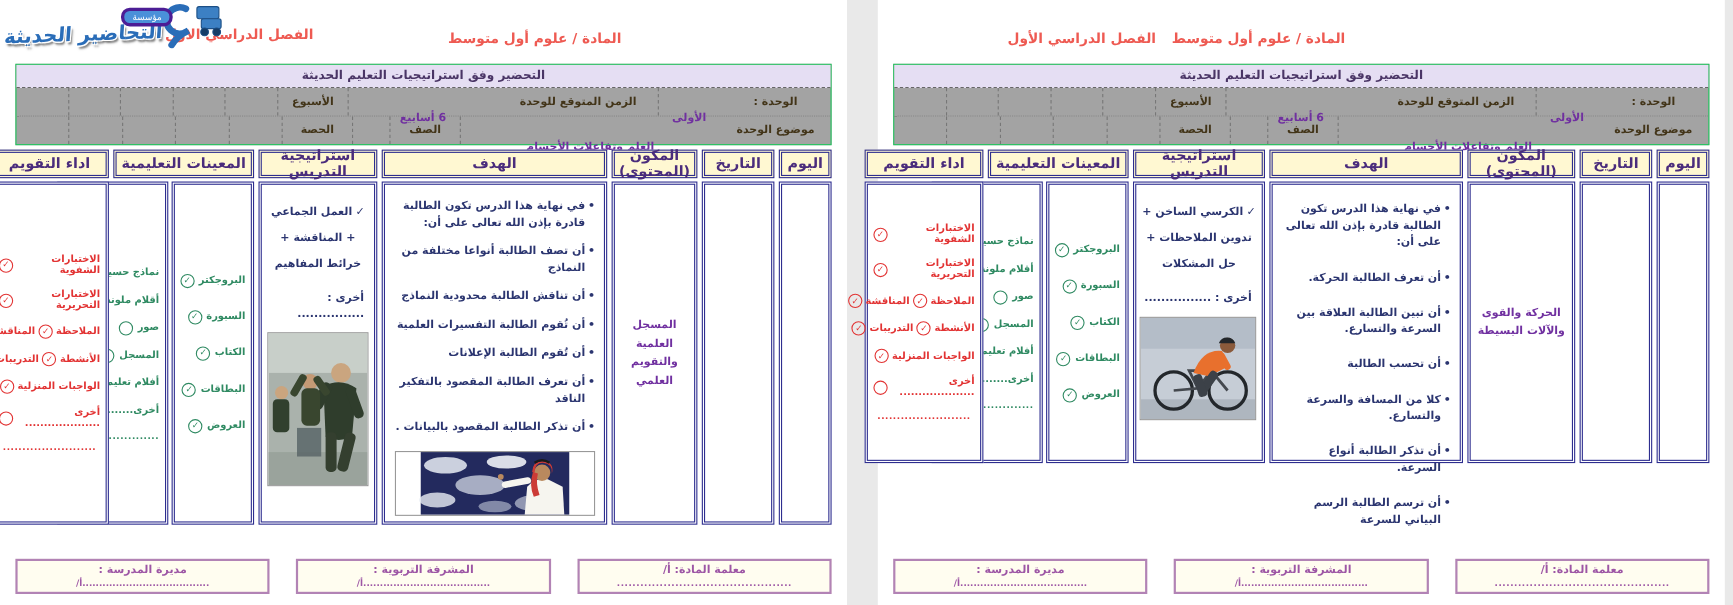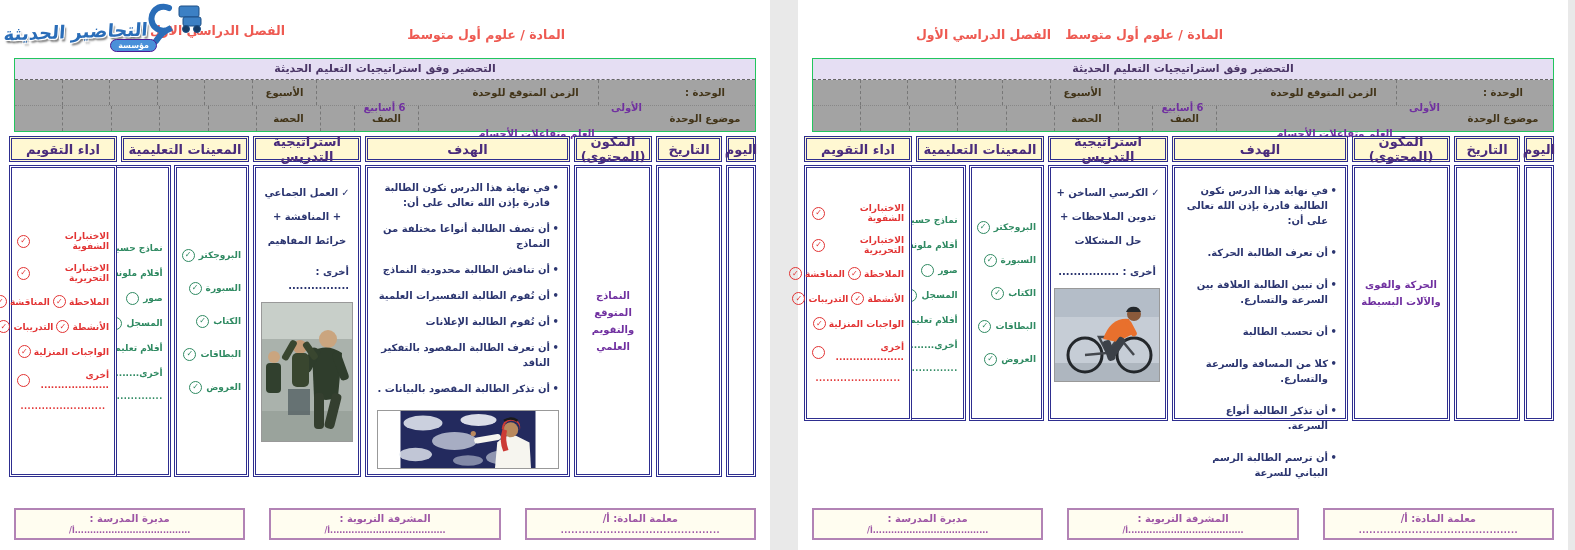--- a/index.html
+++ b/index.html
@@ -9,37 +9,37 @@
   
   .page-top{position:relative;height:58px;}
   .subject,.semester{position:absolute;top:27px;color:#ee5a52;font-weight:bold;font-size:12.5px;white-space:nowrap;}
   .pg1 .subject{right:205px;}
   .pg2 .subject{right:345px;}
   .pg1 .semester{left:150px;top:23px;}
   .pg2 .semester{left:118px;}
   .logo{position:absolute;top:0;left:4px;width:205px;height:56px;direction:ltr;z-index:3;}
   .logo-title{position:absolute;left:0;top:21px;font-size:18px;font-weight:bold;color:#2a6db8;transform:skewX(-6deg) rotate(-2deg);
     text-shadow:1px 1px 0 #fff,-1px -1px 0 #fff,1px -1px 0 #fff,-1px 1px 0 #fff,2px 3px 2px #777;white-space:nowrap;}
-  .logo-badge{position:absolute;right:52px;top:7px;background:#4a90d9;color:#fff;font-size:8px;font-weight:bold;padding:1px 7px;border-radius:8px;border:1px solid #4c1d95;z-index:2;margin-top:32px;}
+  .logo-badge{position:absolute;right:52px;top:7px;background:#4a90d9;color:#fff;font-size:8px;font-weight:normal;padding:1px 7px;border-radius:8px;border:3px solid #4c1d95;z-index:2;}
   .logo-art{position:absolute;right:4px;top:0;}
   
   .info{margin:0 14px;border:1px solid #22c55e;font-weight:bold;background:#a3a3a3;}
   .band{height:20px;line-height:20px;text-align:center;background:#e5def3;color:#4a3566;font-size:11px;border-bottom:1px dashed #666;}
   .irow{display:flex;align-items:stretch;height:25px;font-size:10px;}
   .irow.r2{border-bottom:1px dotted #888;}
   .ic{display:flex;align-items:center;justify-content:center;box-sizing:border-box;}
   .irow > .ic + .ic{border-right:1px dashed #777;}
   .w100{width:100px}.w56{width:56px}.w146{width:146px}.w136{width:136px}.w64{width:64px}.w236{width:236px}.w34{width:34px}
   .blank{flex:1;}
   .lbl{color:#423418;}
   .val{color:#7030A0;margin-top:27px;}
   
   .grid{display:flex;gap:4px;margin:4px 14px 0;}
   .col{display:flex;flex-direction:column;gap:3px;flex:none;}
-  .c-day{width:30px}.c-date{width:66px}.c-aids{width:128px}.c-eval{width:108px}
+  .c-day{width:48px}.c-date{width:66px}.c-aids{width:128px}.c-eval{width:108px}
   .pg1 .c-content{width:78px}.pg2 .c-content{width:98px}
   .pg1 .c-obj{width:205px}.pg2 .c-obj{width:176px}
   .pg1 .c-strat{width:108px}.pg2 .c-strat{width:120px}
   .mh{height:26px;background:#fff8d2;border:3px double #2e2e8f;color:#4a2c7c;font-weight:bold;font-size:13px;display:flex;align-items:center;justify-content:center;box-sizing:border-box;text-align:center;}
   .mb{border:3px double #2e2e8f;background:#fff;box-sizing:border-box;display:flex;flex-direction:column;}
   .pg1 .mb{height:312px;}
   .pg2 .mb{height:256px;}
   .aids-body{display:flex;gap:3px;}
   .aids-body .mb{flex:1;}
   .content-body{align-items:center;justify-content:center;text-align:center;color:#7030A0;font-weight:bold;font-size:10px;padding:4px;line-height:1.7;}
@@ -122,21 +122,21 @@
       <div class="col c-day">
         <div class="mh">اليوم</div>
         <div class="mb"></div>
       </div>
       <div class="col c-date">
         <div class="mh">التاريخ</div>
         <div class="mb"></div>
       </div>
       <div class="col c-content">
         <div class="mh">المكون (المحتوى)</div>
-        <div class="mb content-body">النماذج المتوقع والتقويم العلمي</div>
+        <div class="mb content-body">المسجل العلمية والتقويم العلمي</div>
       </div>
       <div class="col c-obj">
         <div class="mh">الهدف</div>
         <div class="mb obj-body">
           <div class="obj-line">في نهاية هذا الدرس تكون الطالبة قادرة بإذن الله تعالى على أن:</div>
           <div class="obj-line">أن تصف الطالبة أنواعا مختلفة من النماذج</div>
           <div class="obj-line">أن تناقش الطالبة محدودية النماذج</div>
           <div class="obj-line">أن تُقوم الطالبة التفسيرات العلمية</div>
           <div class="obj-line">أن تُقوم الطالبة الإعلانات</div>
           <div class="obj-line">أن تعرف الطالبة المقصود بالتفكير الناقد</div>

